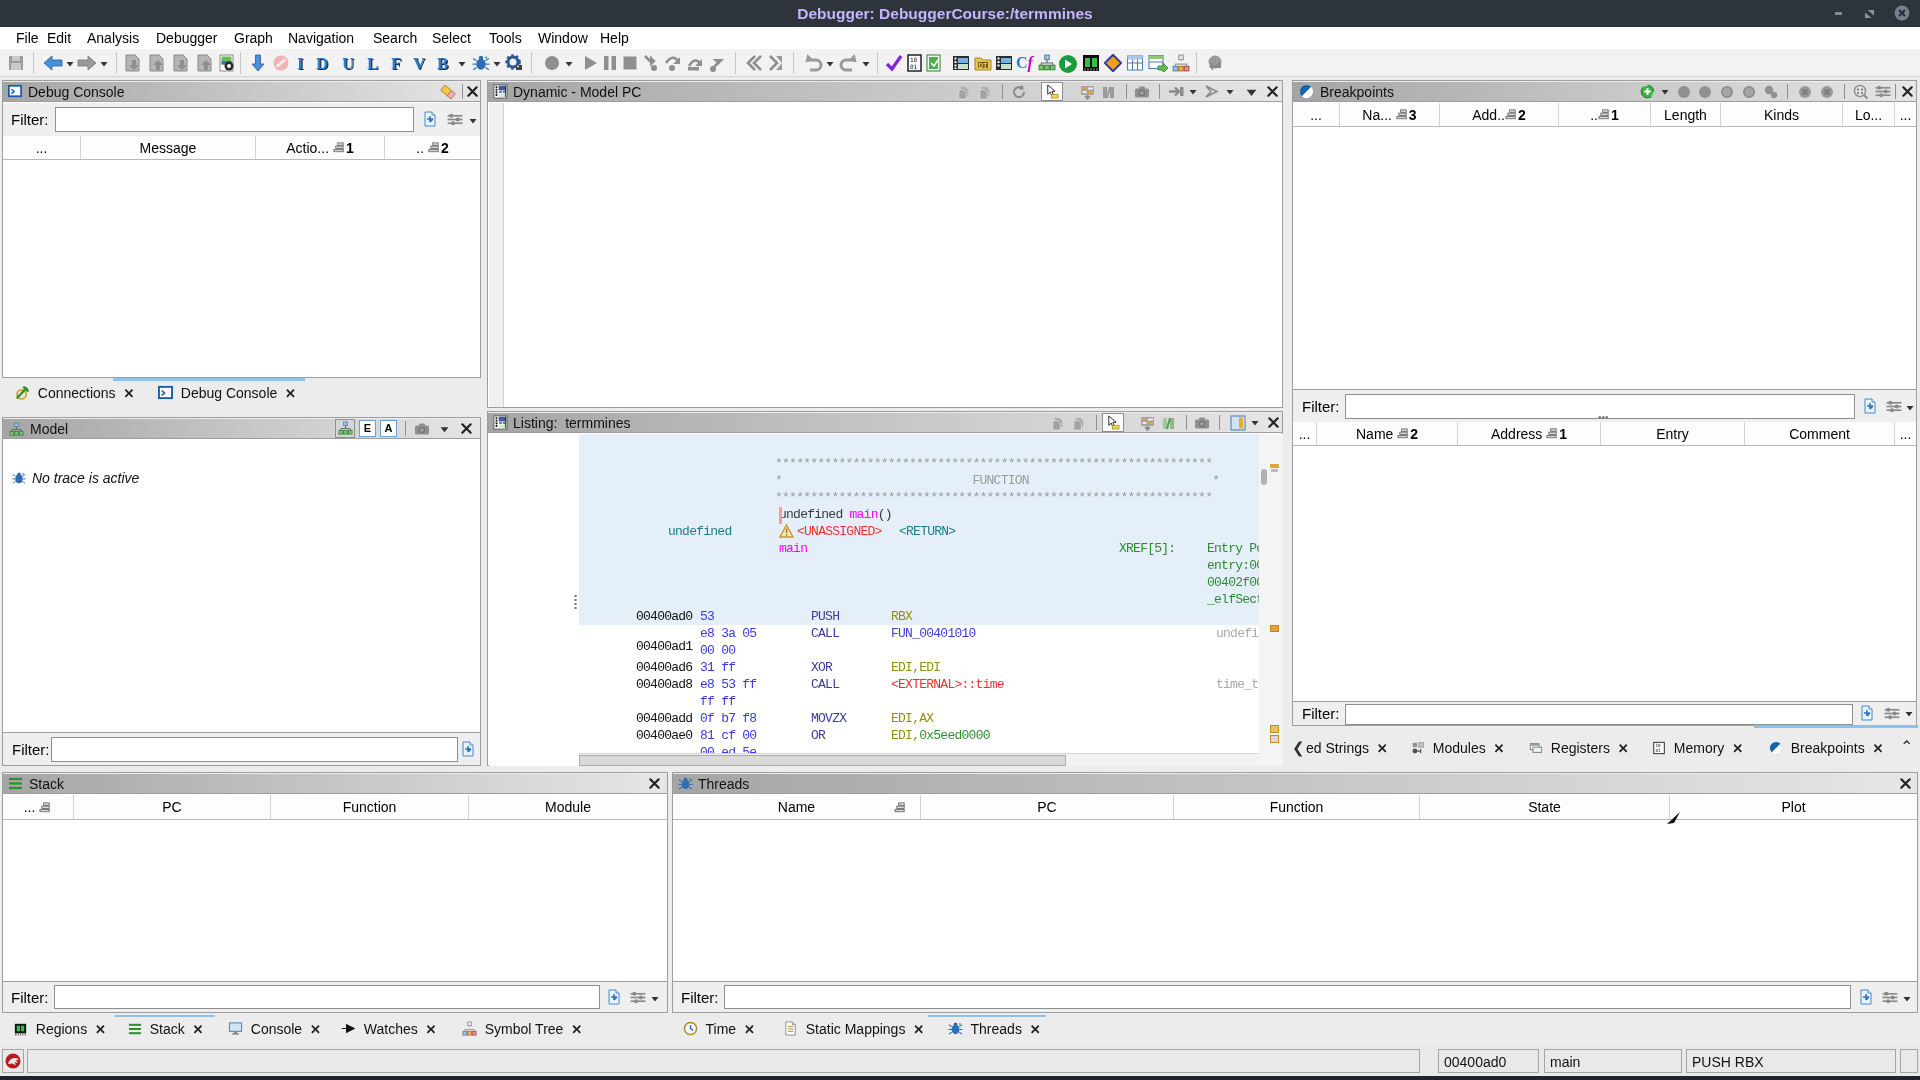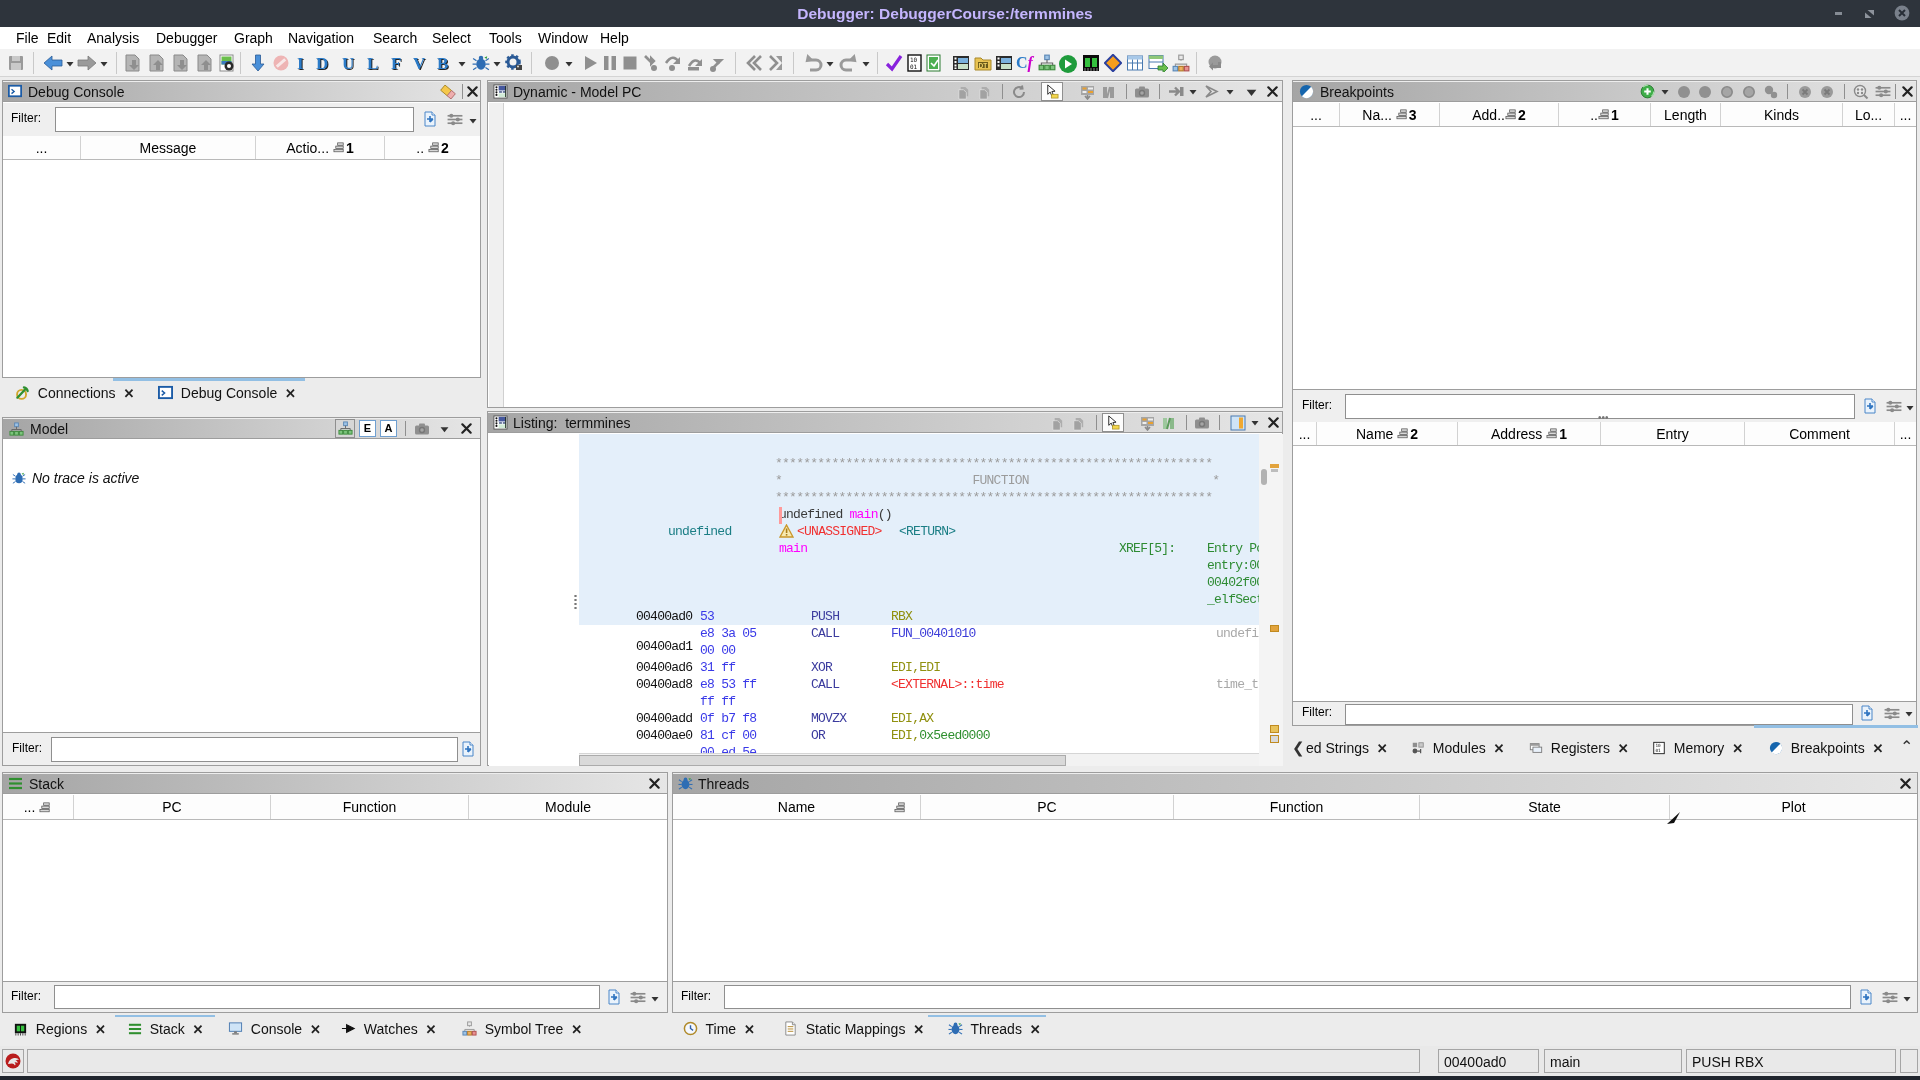--- a/index.html
+++ b/index.html
@@ -16,21 +16,21 @@
   .ti{position:absolute;top:54px;width:18px;height:18px;}
   .tsep{position:absolute;top:52px;width:1px;height:22px;background:#c9c9c9;}
 
   .panel{position:absolute;background:#ffffff;border:1px solid #9d9d9d;}
   .ptitle{position:absolute;left:0;top:0;right:0;height:21px;
     background:linear-gradient(90deg,#a5a5a5,#c9c9c9 55%,#e6e6e6);
     box-shadow:inset 0 1px 0 #ededed;
     border-bottom:1px solid #9d9d9d;}
   .ptext{position:absolute;top:3px;font-size:14px;color:#111;}
   .filterbar{position:absolute;background:#efefef;}
-  .flabel{position:absolute;font-size:12px;color:#000;}
+  .flabel{position:absolute;font-size:15px;color:#000;}
   .finput{position:absolute;background:#fff;border:1px solid #8f8f8f;}
   .thead{position:absolute;background:#fdfdfd;border-bottom:1px solid #b9b9b9;}
   .th{position:absolute;top:0;bottom:0;border-right:1px solid #d2d2d2;
     font-size:14px;color:#000;display:flex;align-items:center;justify-content:center;}
   .tabrow{position:absolute;}
   .tab{position:absolute;top:0;font-size:14px;color:#111;white-space:nowrap;}
   .bluebar{position:absolute;height:3px;background:#92bfe4;}
   .xsm{font-size:13px;color:#222;font-weight:bold;}
 
   .mono{font-family:"Liberation Mono",monospace;font-size:13px;letter-spacing:-0.75px;

